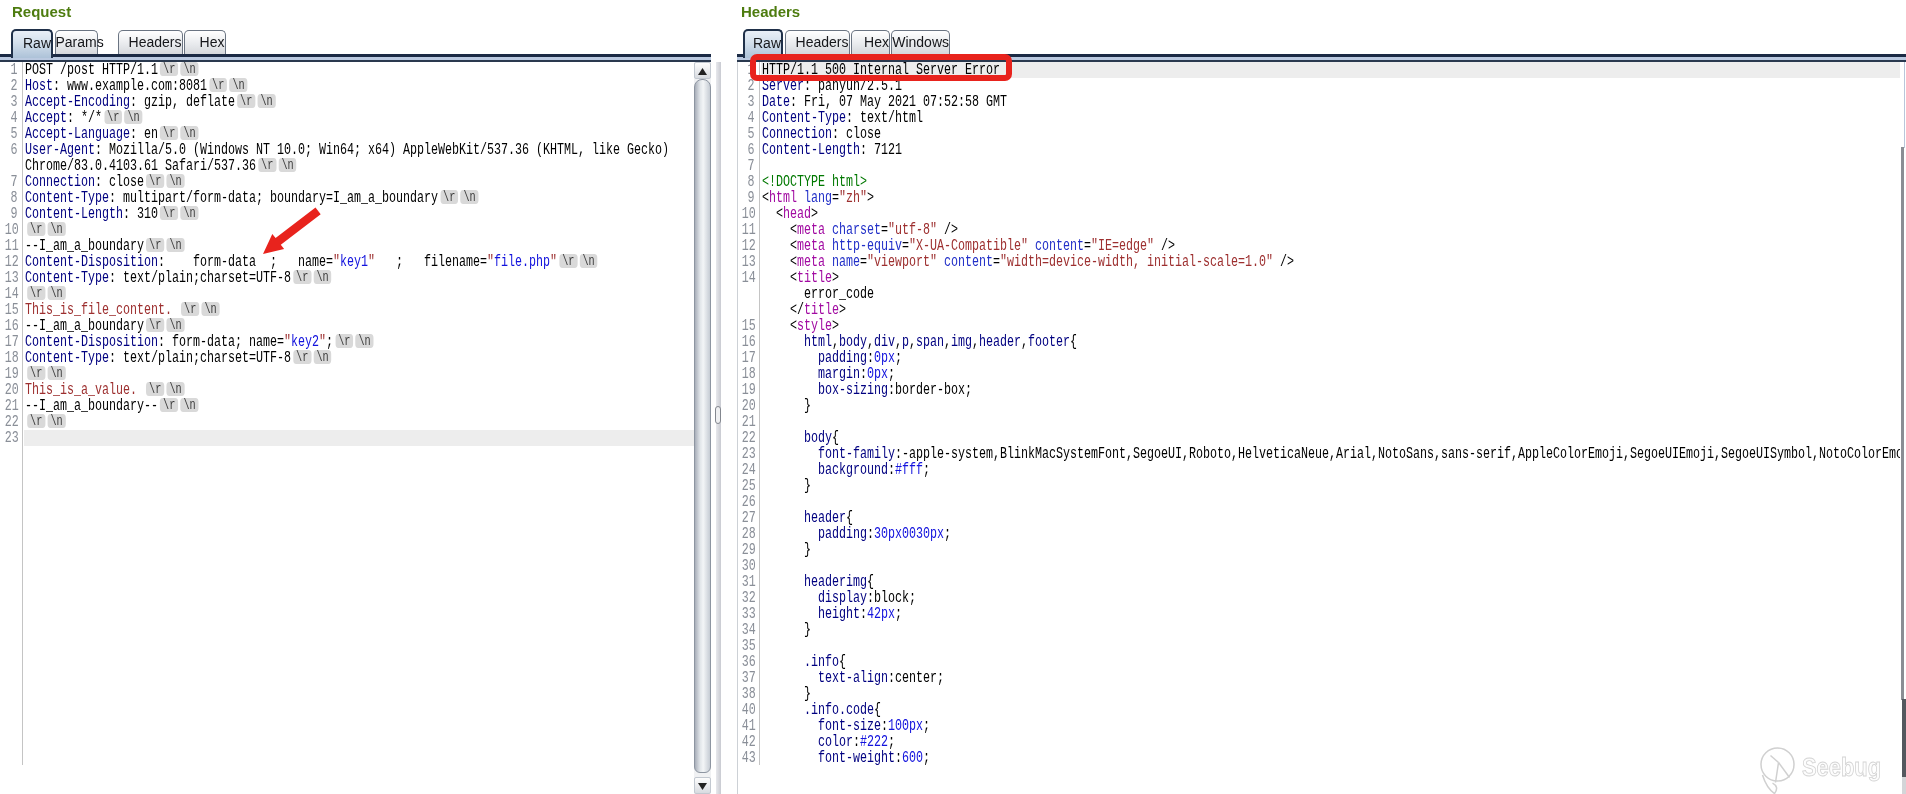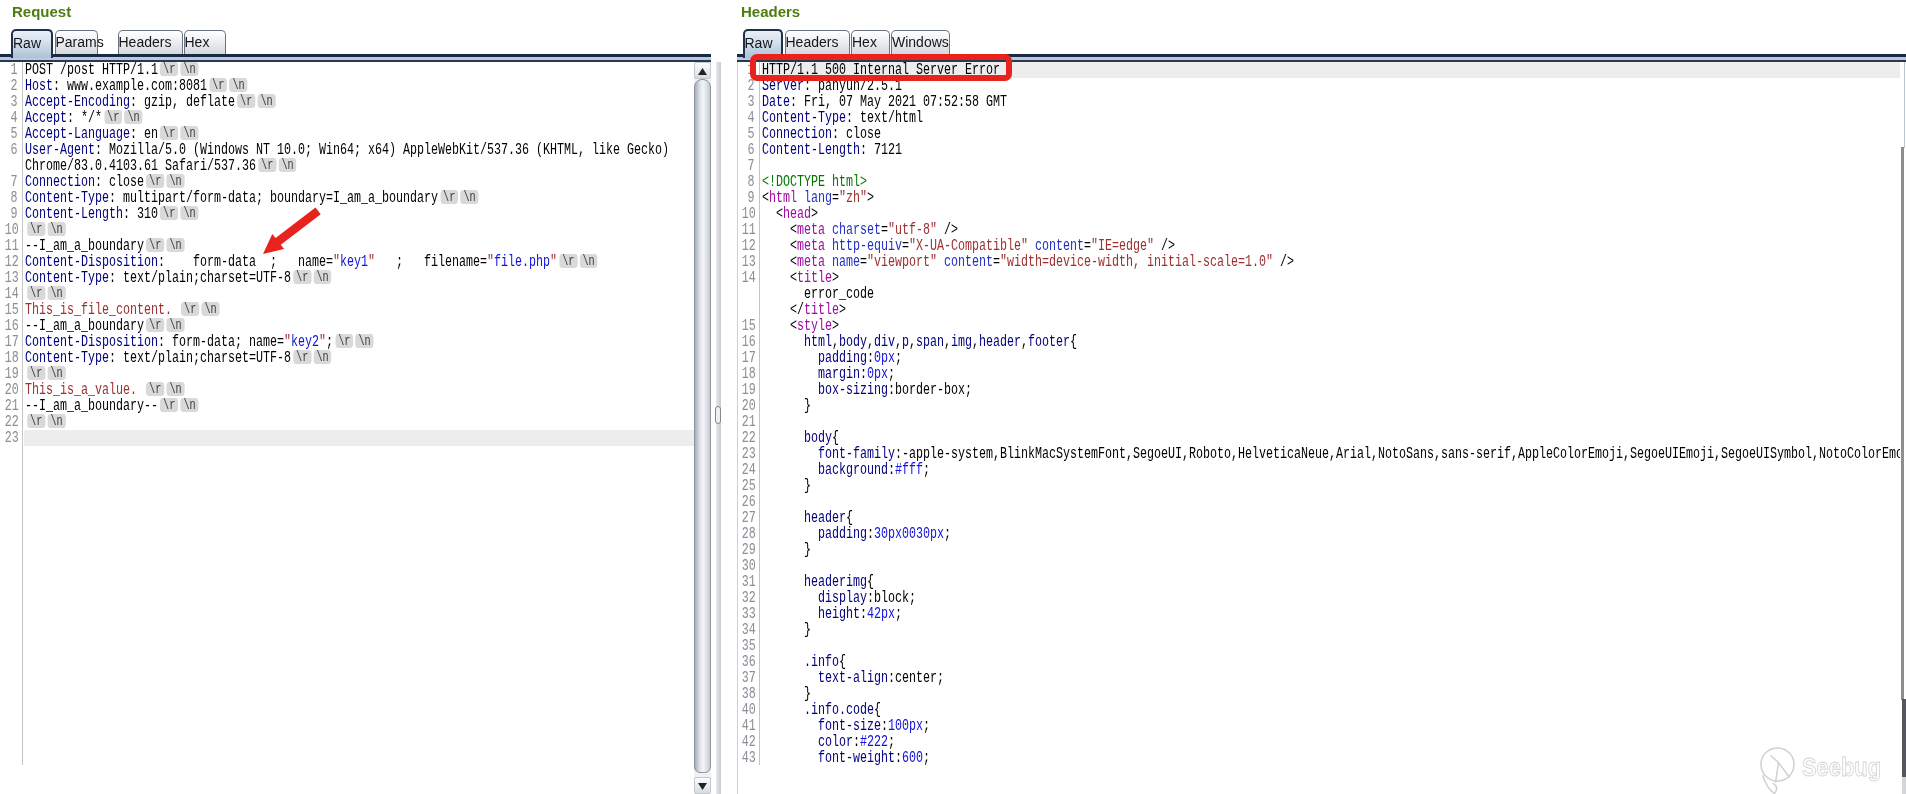--- a/index.html
+++ b/index.html
@@ -3,21 +3,21 @@
 <meta charset="utf-8">
 <style>
 html,body{margin:0;padding:0}
 body{width:1906px;height:794px;overflow:hidden;background:#fff;
   font-family:"Liberation Sans",sans-serif;position:relative}
 #page{position:absolute;left:0;top:0;width:1906px;height:794px;filter:grayscale(0%)}
 .ttl{position:absolute;top:3px;font:bold 15px/18px "Liberation Sans",sans-serif;color:#4d7c0f}
 .tab{position:absolute;top:30px;height:24px;box-sizing:border-box;
   border:1px solid #6a7482;border-bottom:none;border-radius:5px 5px 0 0;
   background:linear-gradient(#fff, #e9ebee 55%, #d5d8dc);
-  font:14px/23px "Liberation Sans",sans-serif;color:#15161a;text-align:left;z-index:3}
+  font:14px/23px "Liberation Sans",sans-serif;color:#15161a;text-align:right;z-index:3}
 .tab.act{top:29px;height:29px;border:2px solid #1f3049;border-bottom:none;
   background:linear-gradient(#e9eff7, #d5e1ed 40%, #adc2d8 100%);line-height:25px;z-index:5}
 .band{position:absolute;top:54px;height:7.5px;z-index:2}
 .band b{position:absolute;left:0;right:0;display:block}
 .band .s1{top:0;height:3px;background:#1b2a44}
 .band .s2{top:3px;height:3px;background:#bac9e0}
 .band .s3{top:6px;height:1.8px;background:#2a394f}
 .panel{position:absolute;top:61.5px;height:703px;overflow:hidden;background:#fff;z-index:1}
 .sep{position:absolute;top:0;bottom:0;width:1px;background:#c4c4c4;left:22px}
 .r{height:16px;line-height:16px;white-space:pre;font-family:"Liberation Mono",monospace;font-size:16px;color:#000;position:relative}

